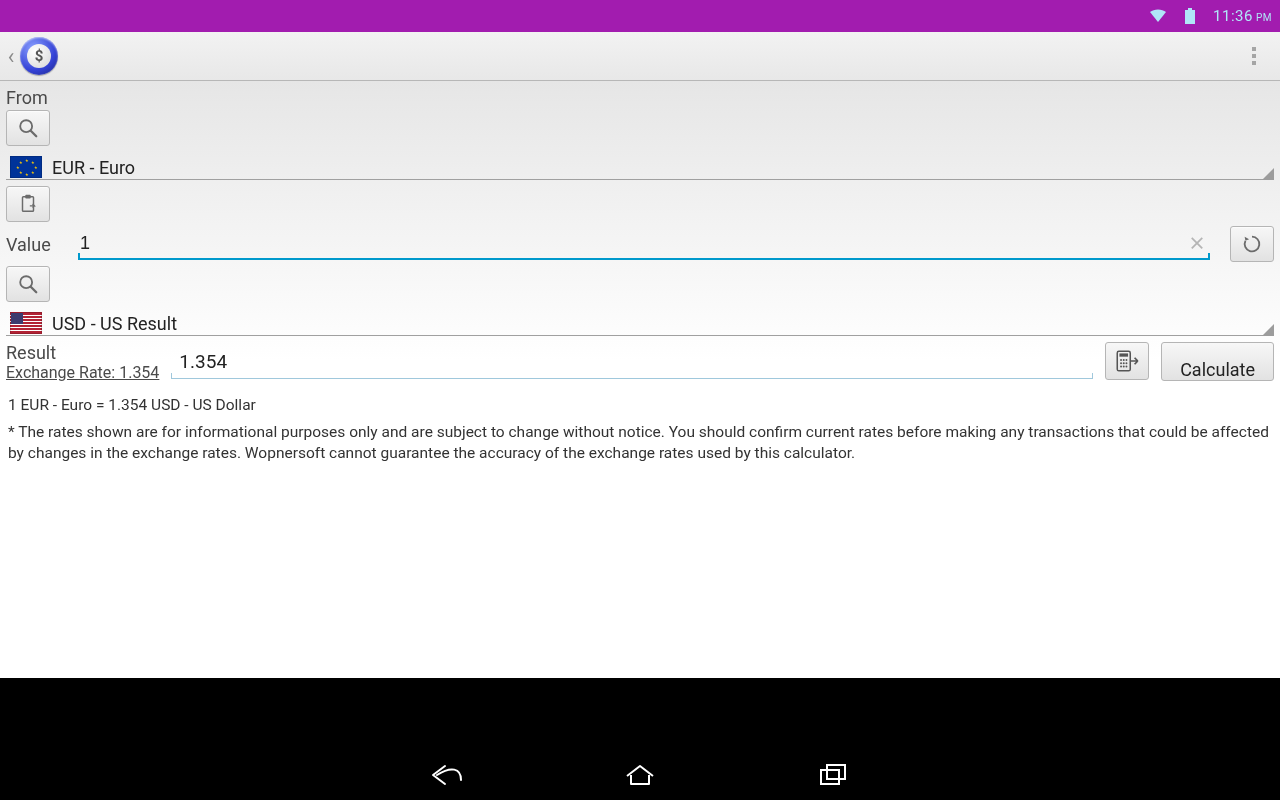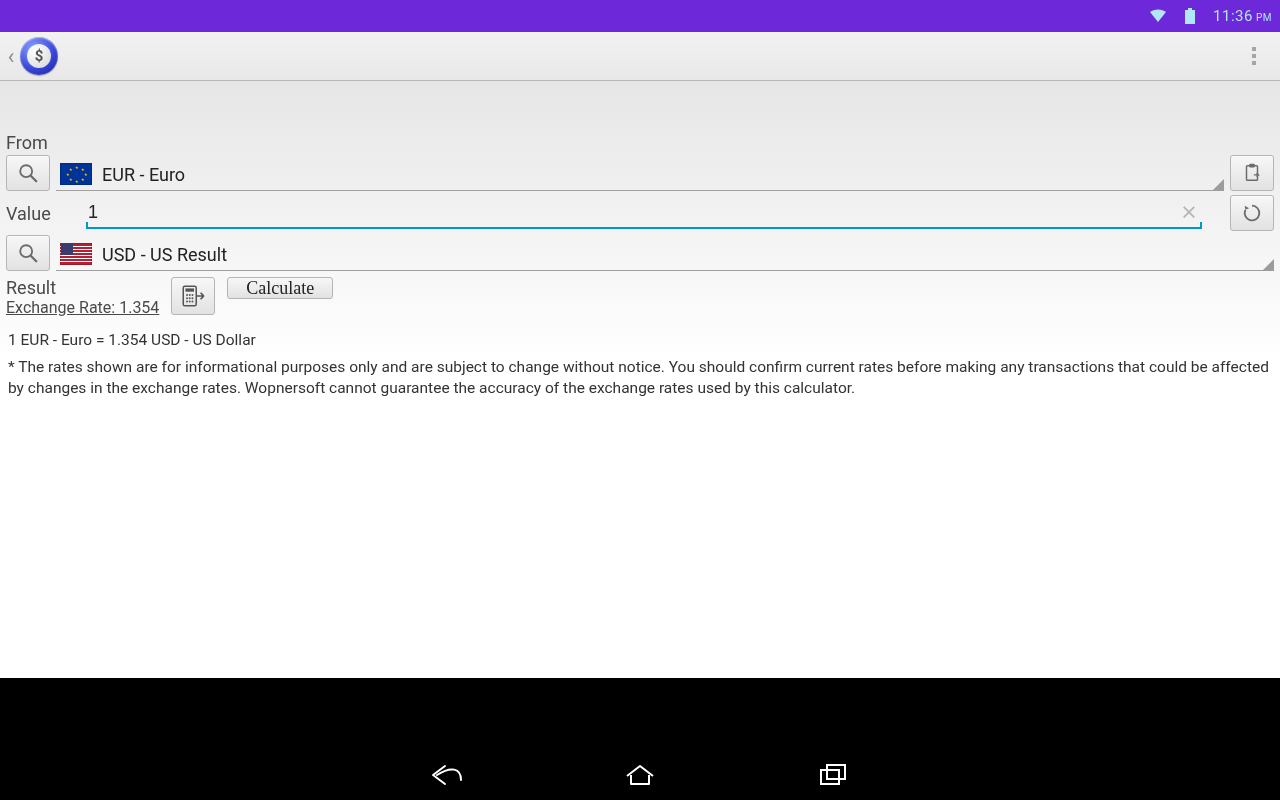--- a/index.html
+++ b/index.html
@@ -1,21 +1,21 @@
 <!DOCTYPE html>
 <html><head>
 <meta charset="utf-8">
 <style>
   * { box-sizing: border-box; margin: 0; padding: 0; }
   html, body { width: 1280px; height: 800px; overflow: hidden; font-family: "Roboto", "Helvetica Neue", Arial, sans-serif; }
   body { background: #ffffff; display: flex; flex-direction: column; }
 
   
   .status-bar {
-    height: 30px; background: #6d28d9; color: #b0e6f7;
+    height: 30px; background: #a21caf; color: #b0e6f7;
     display: flex; align-items: center; justify-content: flex-end;
     padding: 16px 8px; font-size: 15px; letter-spacing: 0.5px;
     gap: 18px;
   }
   .status-bar .wifi, .status-bar .battery { display: inline-flex; align-items: center; }
   .status-bar .battery svg rect.body { fill: #b0e6f7; }
   .status-bar .time { color: #b0e6f7; font-weight: 400; }
   .status-bar .ampm { font-size: 10px; margin-left: 3px; }
 
   
@@ -53,23 +53,23 @@
   }
   .overflow-btn span { width: 4px; height: 4px; background: #a5a5a5; }
 
   
   .content {
     flex: 1; min-height: 0;
     background: linear-gradient(#e6e6e6 0%, #ffffff 280px, #ffffff 100%);
     padding: 4px 6px 0 6px;
     font-size: 18px; color: #333; overflow: hidden;
   }
-  .section-label { font-size: 18px; color: #4a4a4a; padding: 2px 0 2px 0; margin-top: 45px; }
-
-  .row { display: flex; align-items: stretch; gap: 6px; }
+  .section-label { font-size: 18px; color: #4a4a4a; padding: 2px 0 2px 0; }
+
+  .row { display: flex; align-items: stretch; gap: 6px; flex-direction: column; }
 
   .icon-btn {
     width: 44px; height: 36px;
     background: linear-gradient(#f7f7f7, #e2e2e2);
     border: 1px solid #b5b5b5; border-radius: 3px;
     display: flex; align-items: center; justify-content: center;
     cursor: pointer;
     box-shadow: 0 1px 0 rgba(255,255,255,0.6) inset;
   }
   .icon-btn svg { width: 22px; height: 22px; }
@@ -97,21 +97,21 @@
   .flag-eu .star { position: absolute; color: #ffcc00; font-size: 4px; line-height: 4px; }
   .flag-us {
     background: linear-gradient(#b22234 0 7.7%, #fff 7.7% 15.4%, #b22234 15.4% 23.1%, #fff 23.1% 30.8%, #b22234 30.8% 38.5%, #fff 38.5% 46.2%, #b22234 46.2% 53.8%, #fff 53.8% 61.5%, #b22234 61.5% 69.2%, #fff 69.2% 76.9%, #b22234 76.9% 84.6%, #fff 84.6% 92.3%, #b22234 92.3% 100%);
     position: relative;
   }
   .flag-us::before { content: ""; position: absolute; left: 0; top: 0; width: 40%; height: 54%; background: #3c3b6e; }
 
   .spinner-text { font-size: 18px; color: #222; }
 
   
-  .value-row { display: flex; align-items: center; gap: 28px; margin-top: 4px; }
+  .value-row { display: flex; align-items: center; gap: 20px; margin-top: 4px; }
   .value-row .lab { font-size: 18px; color: #4a4a4a; min-width: 52px; }
   .edit-wrap { flex: 1; position: relative; display: flex; align-items: center; }
   .edit-wrap input {
     width: 100%; border: none; background: transparent; font-size: 18px;
     padding: 4px 24px 6px 2px; color: #222; outline: none;
   }
   .edit-underline {
     pointer-events: none; position: absolute; left: 0; right: 0; bottom: 0;
     height: 2px; background: #0099cc;
   }
@@ -137,25 +137,25 @@
   .result-underline::before, .result-underline::after { content: ""; position: absolute; bottom: 0; width: 1px; height: 6px; background: #a0c8dc; }
   .result-underline::before { left: 0; } .result-underline::after { right: 0; }
 
   .calc-icon-btn {
     width: 44px; height: 38px;
     background: linear-gradient(#f7f7f7, #e2e2e2);
     border: 1px solid #b5b5b5; border-radius: 3px;
     display: flex; align-items: center; justify-content: center; cursor: pointer;
   }
   .calculate-btn {
-    height: 22px; padding: 0 18px;
+    height: 39px; padding: 0 18px;
     background: linear-gradient(#f7f7f7, #e2e2e2);
     border: 1px solid #b5b5b5; border-radius: 3px;
     font-size: 18px; color: #222; cursor: pointer;
-    display: flex; align-items: flex-start; font-family: Liberation Serif, serif;
+    display: flex; align-items: flex-end;
   }
 
   .summary-line { font-size: 15.5px; color: #333; margin: 14px 0 8px 0; padding: 0 2px; }
   .disclaimer { font-size: 15.5px; color: #333; line-height: 1.35; padding: 0 2px; }
 
   
   .bottom-black { height: 72px; background: #000; }
   .nav-bar {
     height: 50px; background: #000;
     display: flex; align-items: center; justify-content: center; gap: 140px;
@@ -272,20 +272,24 @@
         <div class="spinner-underline"></div>
       </div>
     </div>
   </div>
 
   <div class="result-row">
     <div class="result-labels">
       <span class="r1">Result</span>
       <span class="r2">Exchange Rate: 1.354</span>
     </div>
+    <div class="result-value-wrap">
+      <div class="result-value">1.354</div>
+      <div class="result-underline"></div>
+    </div>
     <div class="calc-icon-btn">
       <svg viewBox="0 0 24 24" width="26" height="26">
         <rect x="3" y="3" width="12" height="18" rx="1.5" fill="none" stroke="#555" stroke-width="1.4"></rect>
         <rect x="5" y="5" width="8" height="3" fill="#555"></rect>
         <circle cx="6.5" cy="11" r="0.9" fill="#555"></circle>
           <circle cx="9" cy="11" r="0.9" fill="#555"></circle>
           <circle cx="11.5" cy="11" r="0.9" fill="#555"></circle>
         <circle cx="6.5" cy="14" r="0.9" fill="#555"></circle>
           <circle cx="9" cy="14" r="0.9" fill="#555"></circle>
           <circle cx="11.5" cy="14" r="0.9" fill="#555"></circle>

